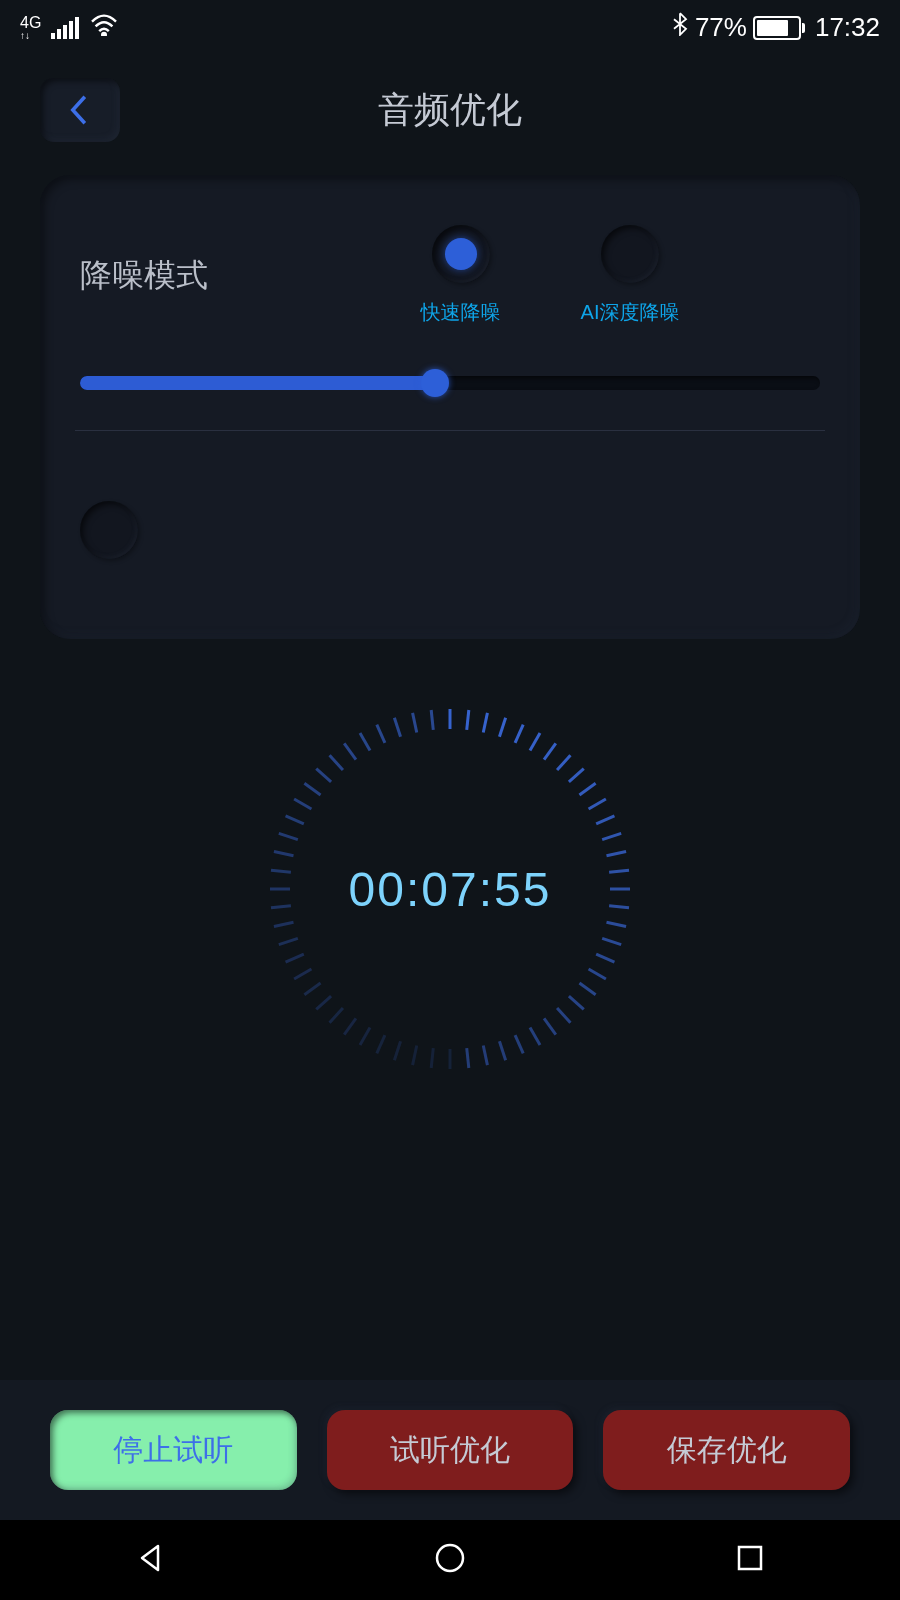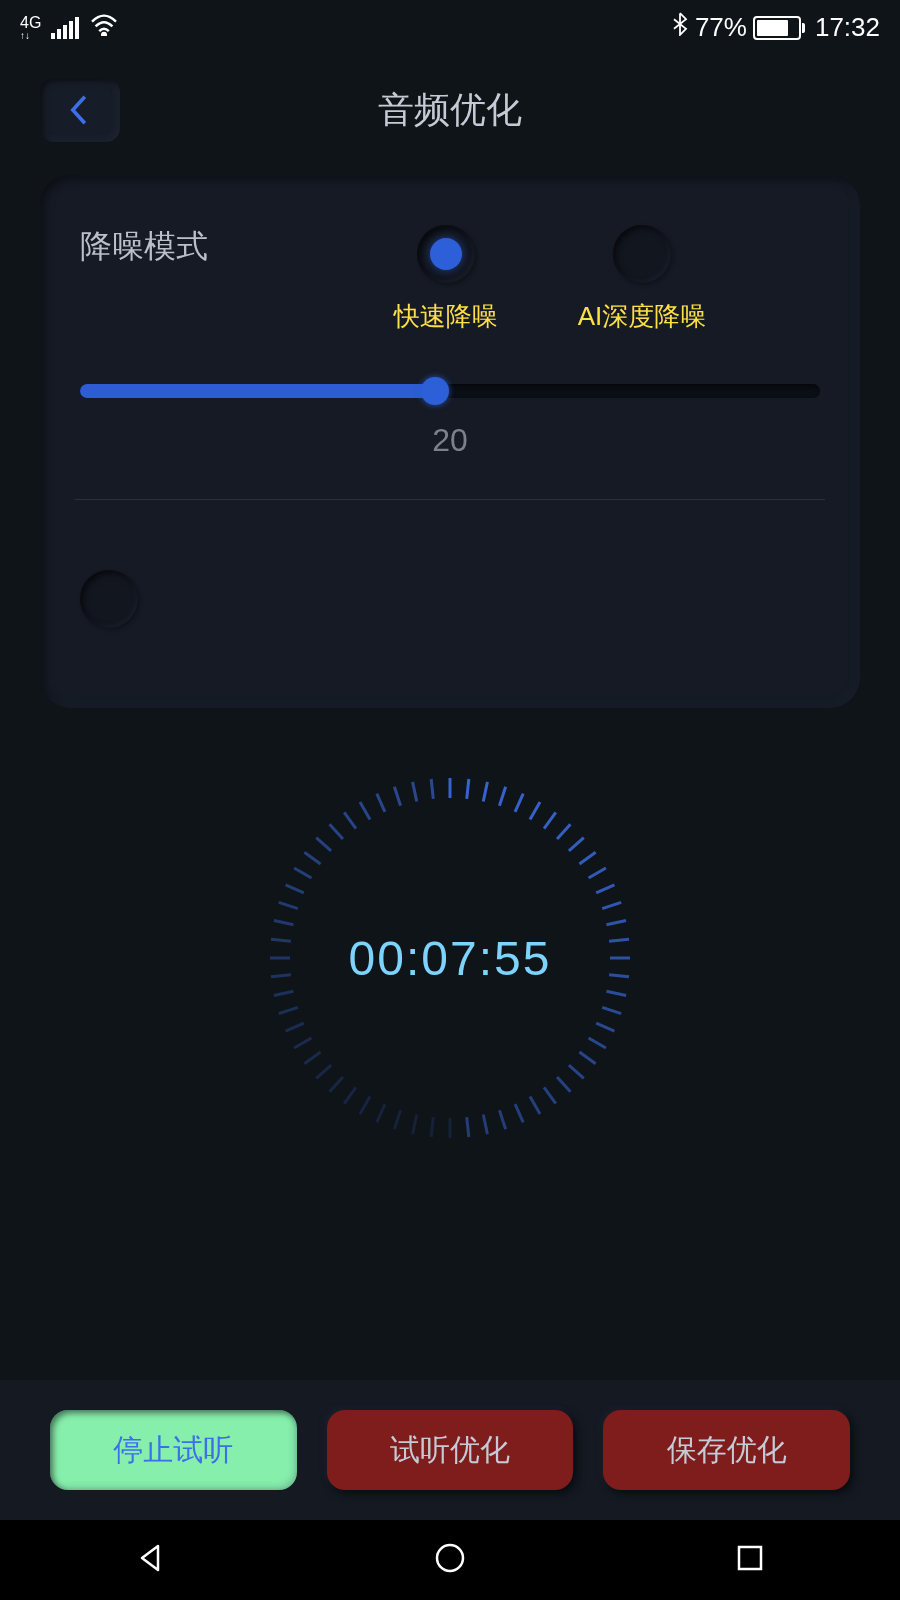--- a/index.html
+++ b/index.html
@@ -135,20 +135,21 @@
     .settings-card {
       margin: 20px 40px;
       background: #151a24;
       border-radius: 30px;
       padding: 50px 40px 60px;
       box-shadow: inset 4px 4px 10px rgba(0,0,0,0.4), inset -4px -4px 10px rgba(50,60,80,0.15);
     }
     
     .noise-row {
       display: flex;
+      align-items: center;
       gap: 50px;
     }
     
     .row-label {
       font-size: 32px;
       color: #babfc9;
       min-width: 150px;
     }
     
     .radio-options {
@@ -179,22 +180,22 @@
     .radio-circle.active::after {
       content: "";
       width: 32px;
       height: 32px;
       border-radius: 50%;
       background: #2d5fd8;
       box-shadow: 0 0 8px rgba(45,95,216,0.6);
     }
     
     .radio-label {
-      font-size: 26px;
-      color: #fde047;
+      font-size: 20px;
+      color: #0ea5e9;
     }
     
     
     .slider-wrap {
       margin-top: 50px;
     }
     
     .slider-track {
       height: 14px;
       background: #0a0e15;
@@ -385,21 +386,20 @@
         <div class="radio-label">AI深度降噪</div>
       </div>
     </div>
   </div>
 
   <div class="slider-wrap">
     <div class="slider-track">
       <div class="slider-fill"></div>
       <div class="slider-thumb"></div>
     </div>
-    <div class="slider-value">20</div>
   </div>
 
   <div class="divider"></div>
 
   <div class="skip-row">
     <div class="radio-circle"></div>
   </div>
 </div>
 
 <div class="timer-section">

